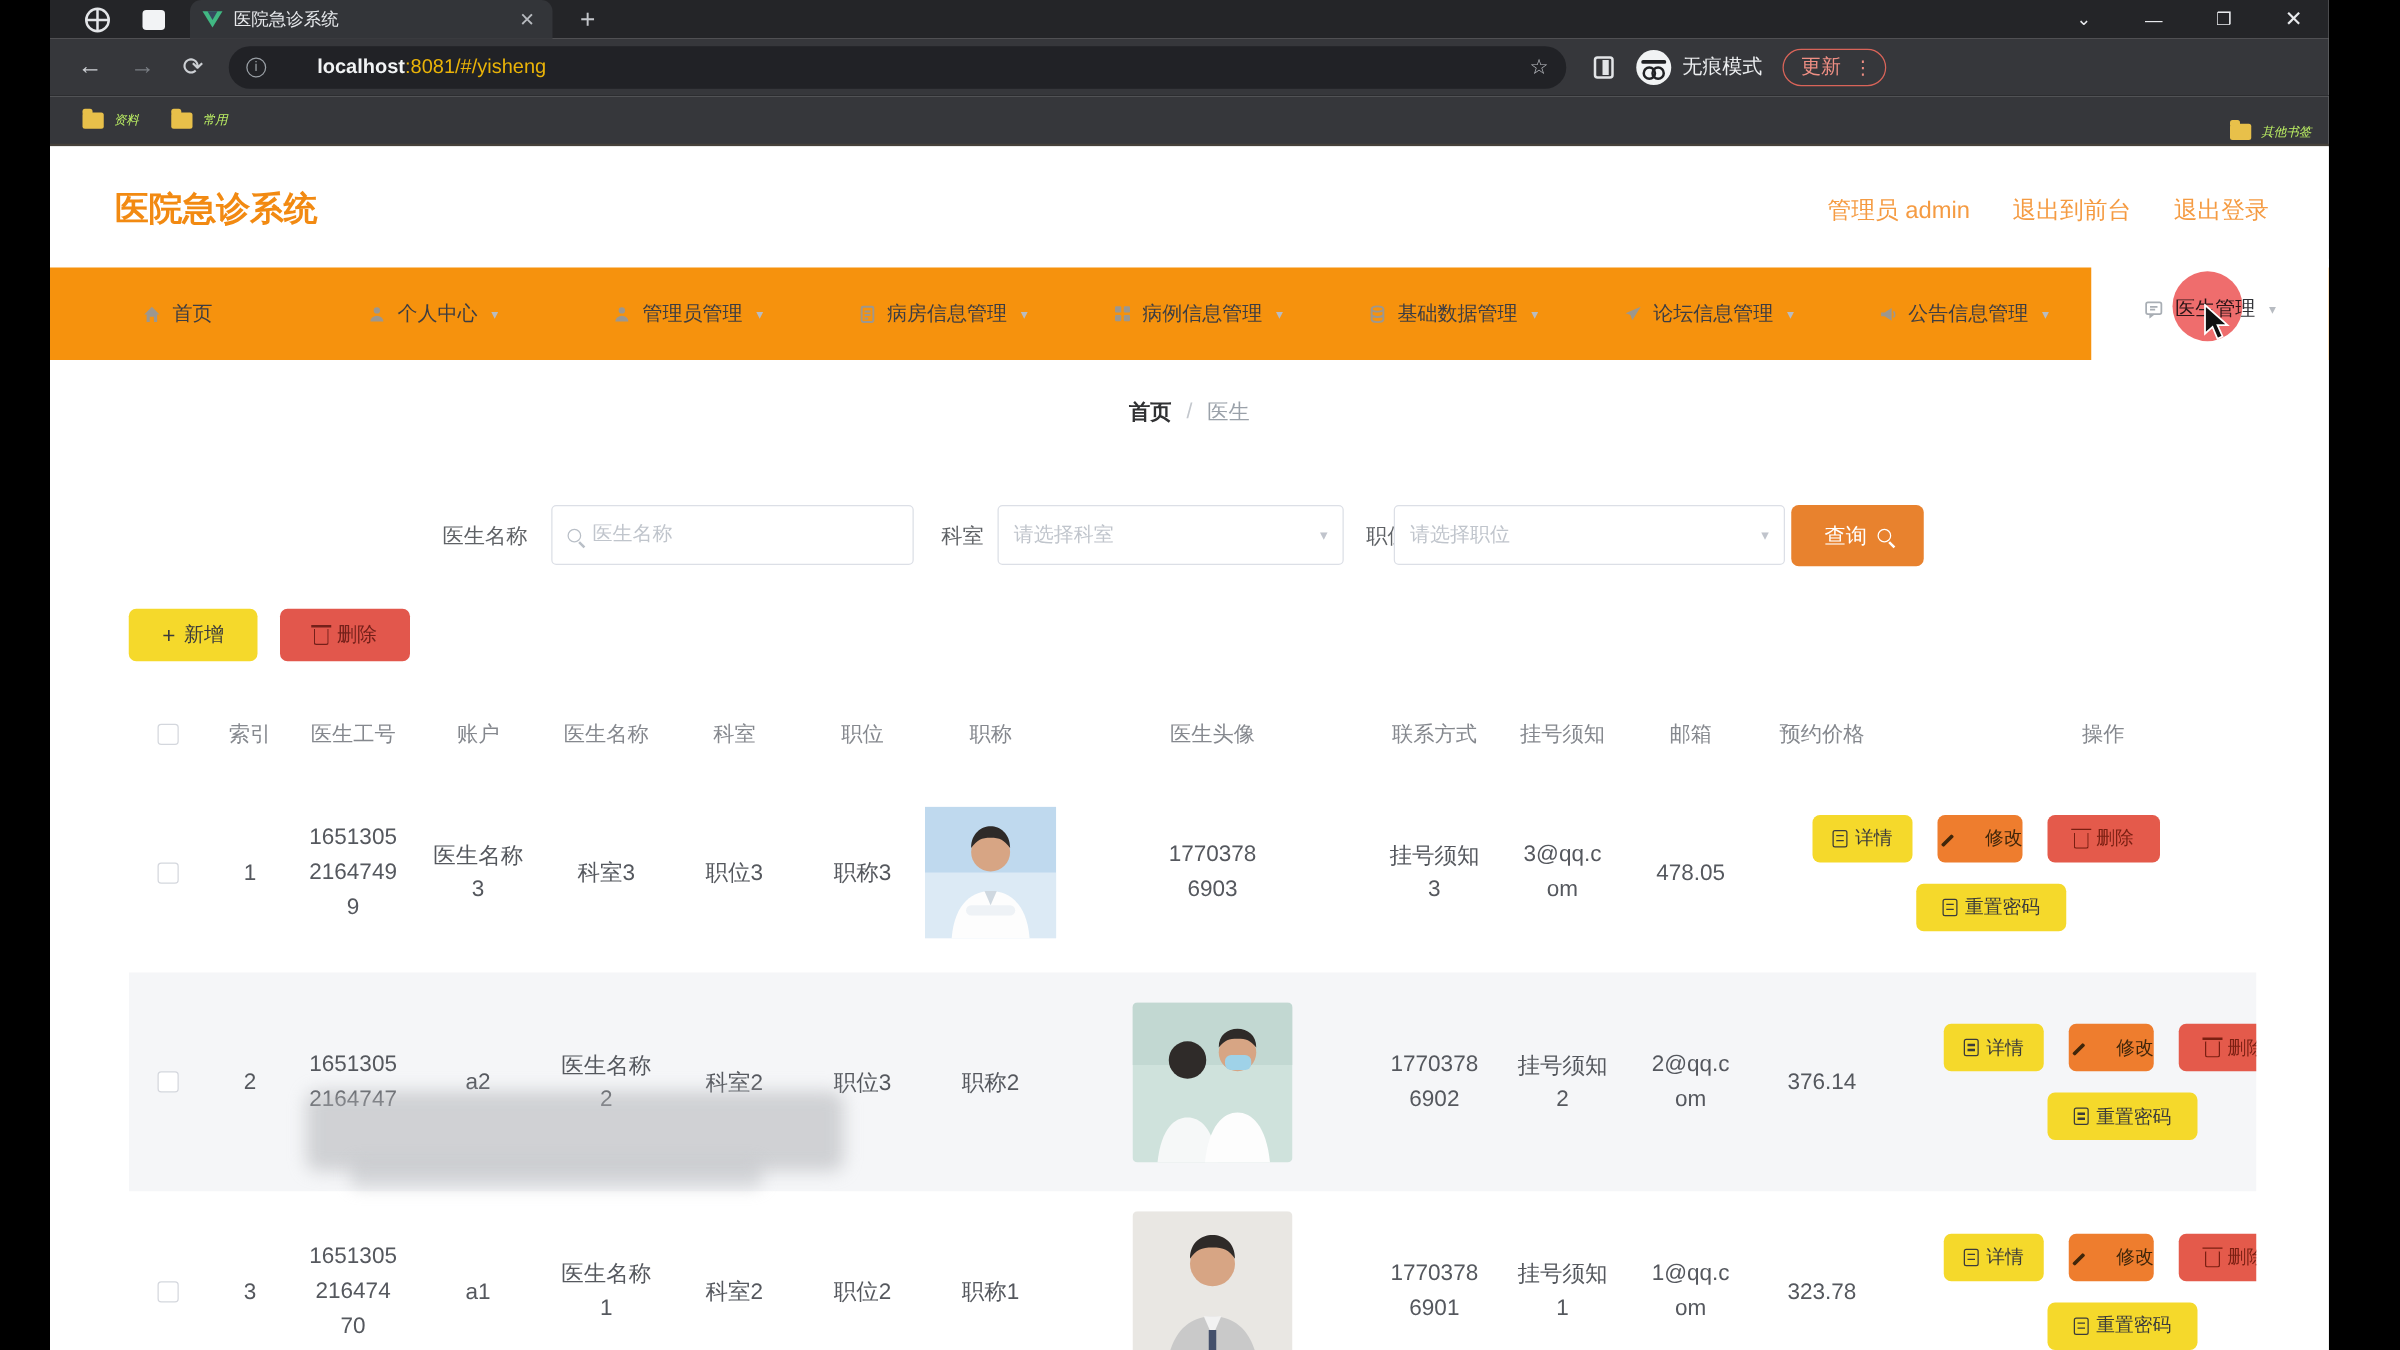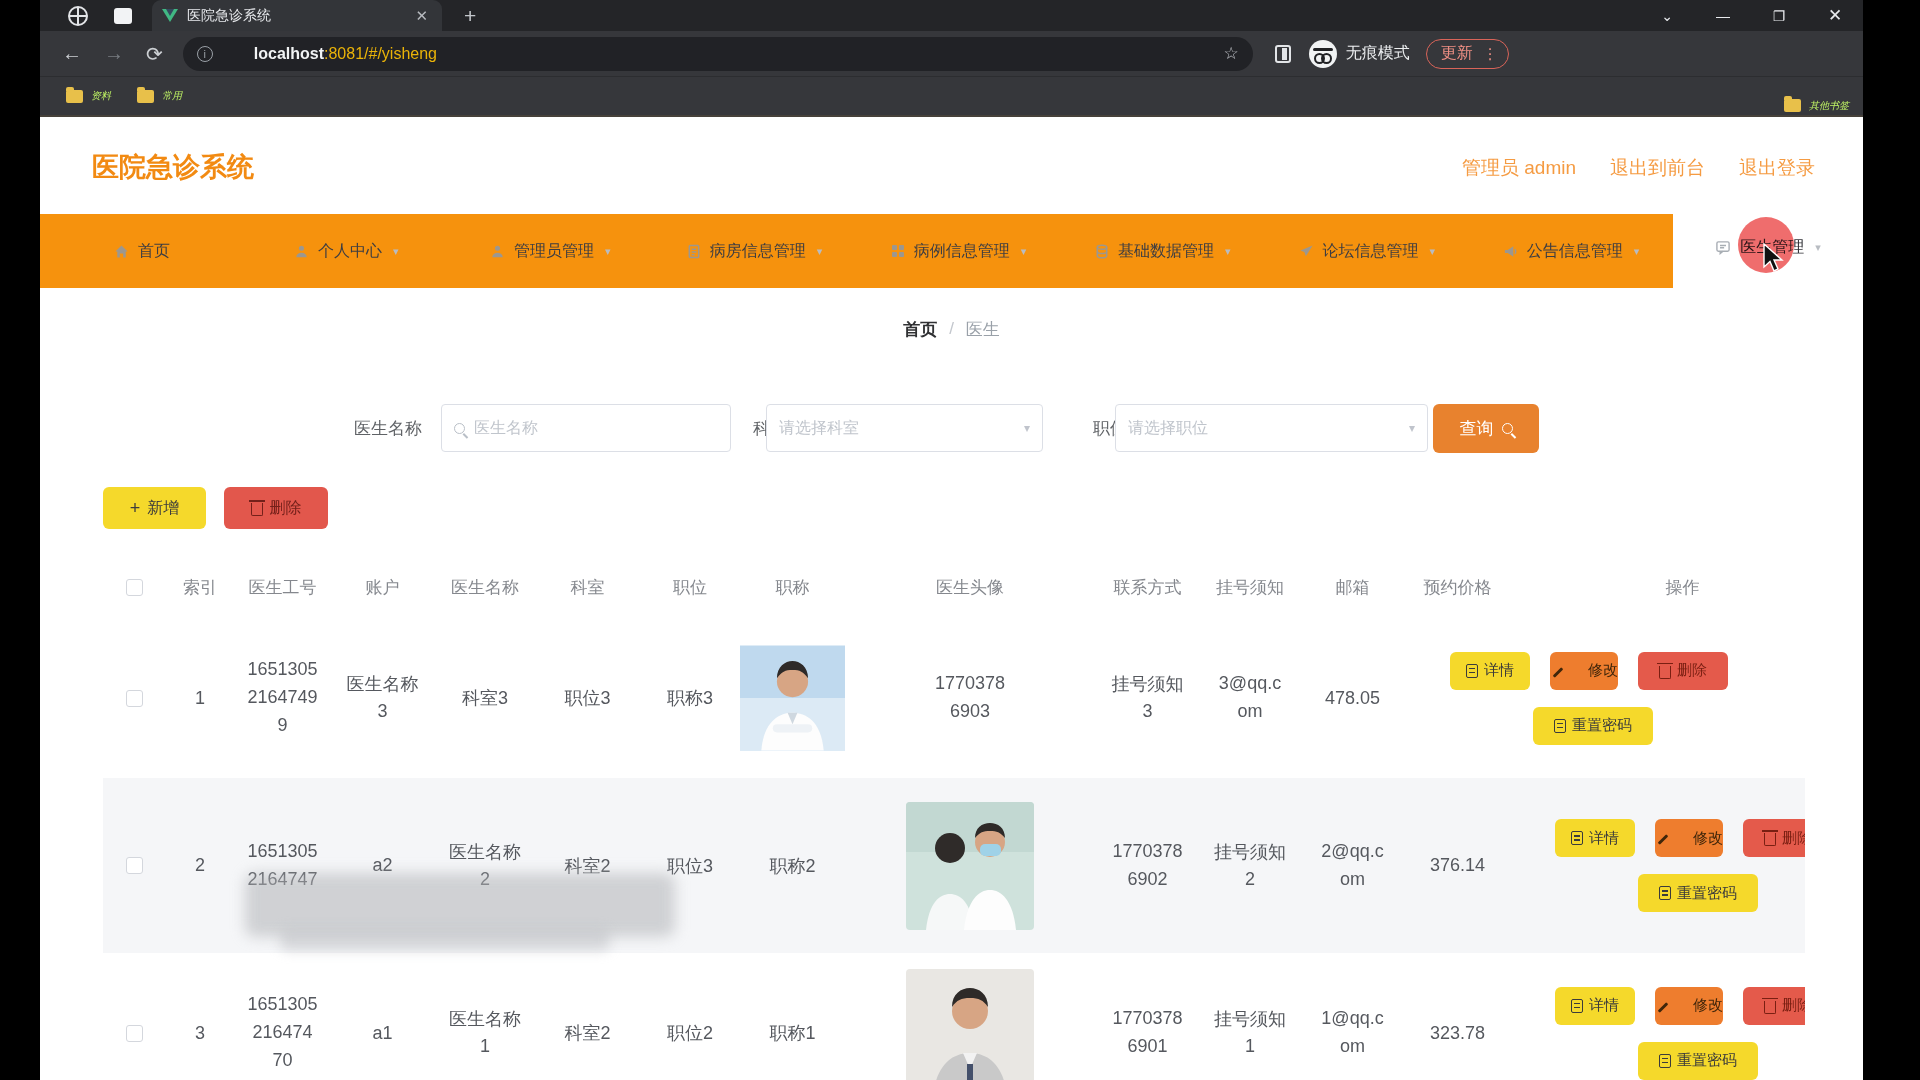--- a/index.html
+++ b/index.html
@@ -314,21 +314,21 @@
         <span class="crumb-cur">医生</span>
       </div>
 
       <div class="filters">
         <div class="flabel" style="left:314px;">医生名称</div>
         <div class="finput" style="left:401px; width:290px;">
           <span class="search-glass"></span>
           <input placeholder="医生名称" style="">
         </div>
         <div class="flabel" style="left:713px;">科室</div>
-        <div class="finput" style="left:726px; width:277px;">
+        <div class="finput" style="left:758px; width:277px;">
           <span class="fselect-text">请选择科室</span>
           <span class="sel-arrow">▾</span>
         </div>
         <div class="flabel" style="left:1053px;">职位</div>
         <div class="finput" style="left:1075px; width:313px;">
           <span class="fselect-text">请选择职位</span>
           <span class="sel-arrow">▾</span>
         </div>
         <button class="qbtn">
           <span>查询</span>

